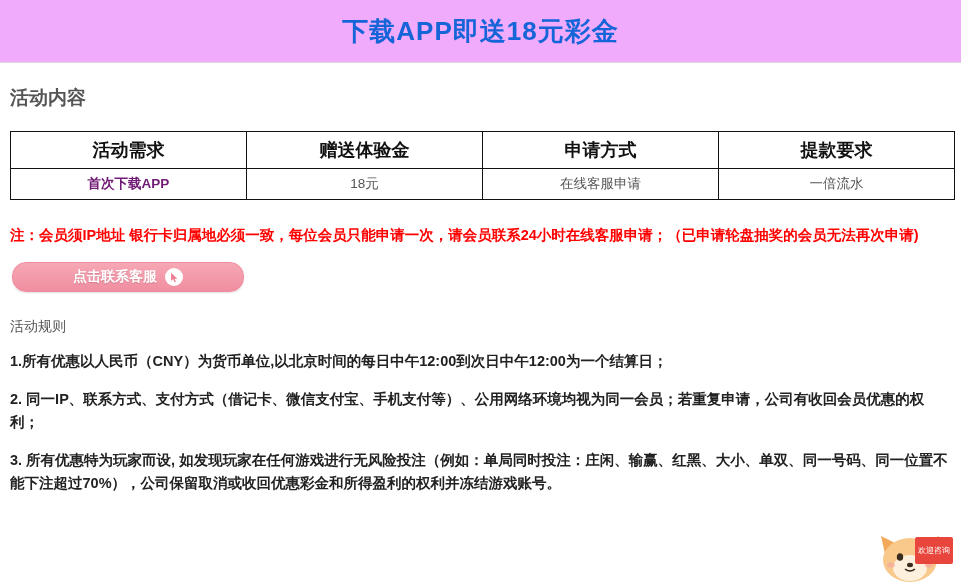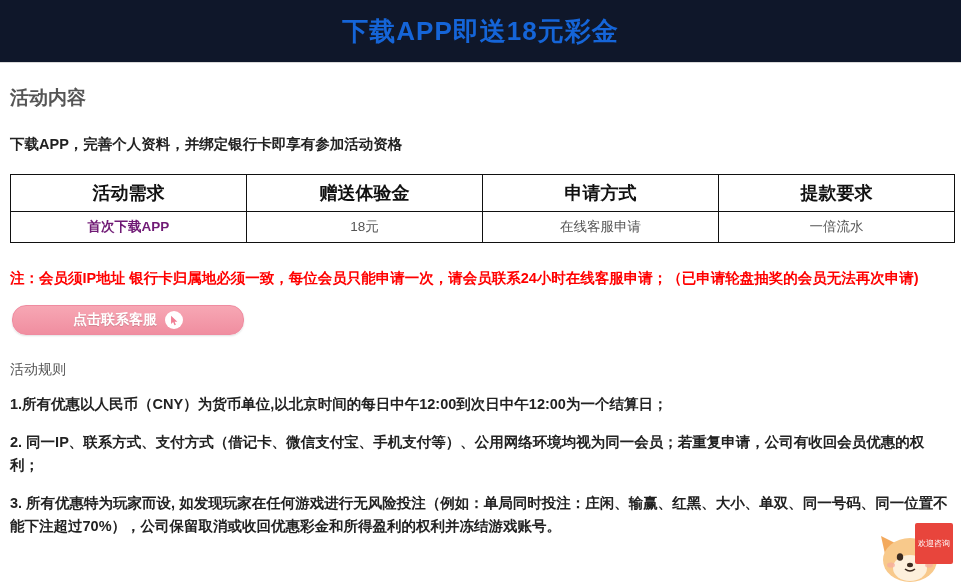--- a/index.html
+++ b/index.html
@@ -19,21 +19,21 @@
     width: 961px;
     height: 584px;
     position: relative;
   }
   .banner {
     height: 62px;
     border-bottom: 1px solid #d9d9d9;
     display: flex;
     align-items: center;
     justify-content: center;
-    background: #0f172a;
+    background: #f0abfc;
   }
   .banner-title {
     color: #1565d8;
     font-size: 26px;
     font-weight: bold;
     letter-spacing: 1px;
   }
   .content {
     padding: 0 8px;
   }
@@ -140,40 +140,39 @@
     width: 86px;
     height: 60px;
   }
   .mascot-badge {
     position: absolute;
     right: 0;
     bottom: 20px;
     background: #e8453c;
     color: #ffffff;
     font-size: 8px;
-    padding: 15px 3px;
+    padding: 8px 3px;
     border-radius: 2px;
     letter-spacing: 0px;
   }
 </style>
 </head>
 <body>
 
 <div class="page">
 
   <div class="banner">
     <div class="banner-title">下载APP即送18元彩金</div>
   </div>
 
   <div class="content">
 
     <div class="section-title">活动内容</div>
 
 
-    <div class="para-normal">下载APP，完善个人资料，并绑定银行卡即享有参加活动资格</div>
 
     <table class="info">
       <thead>
         <tr>
           <th>活动需求</th>
           <th>赠送体验金</th>
           <th>申请方式</th>
           <th>提款要求</th>
         </tr>
       </thead>

